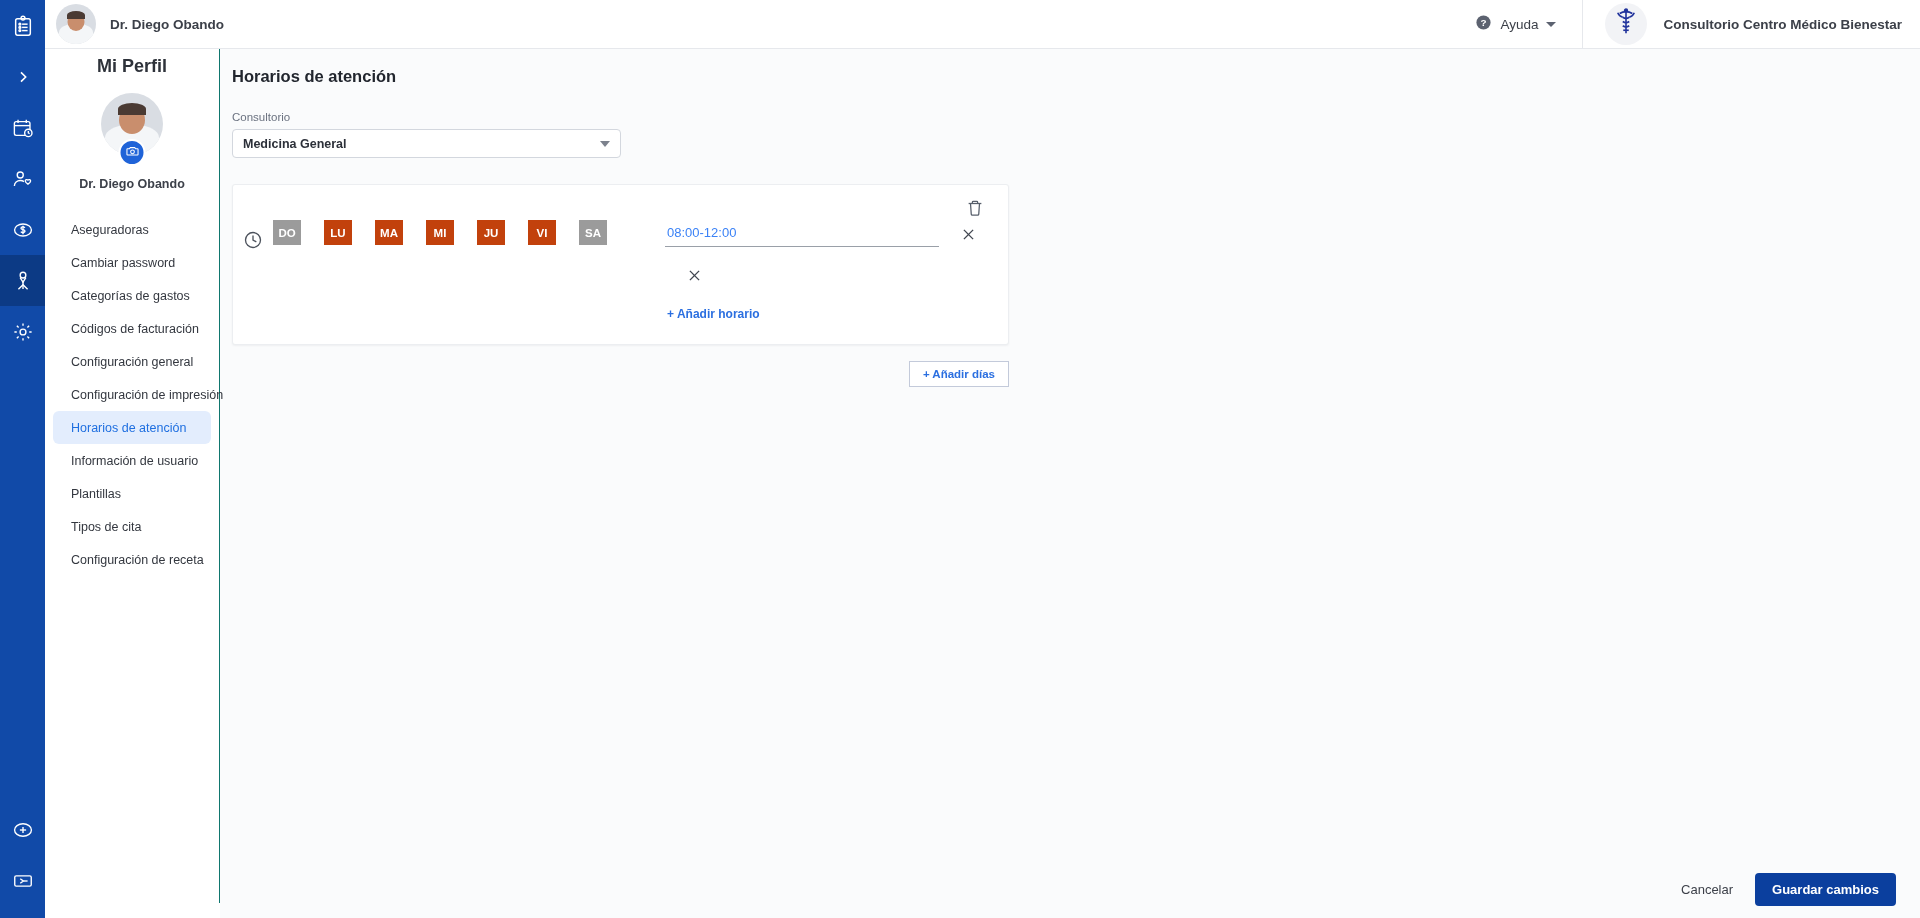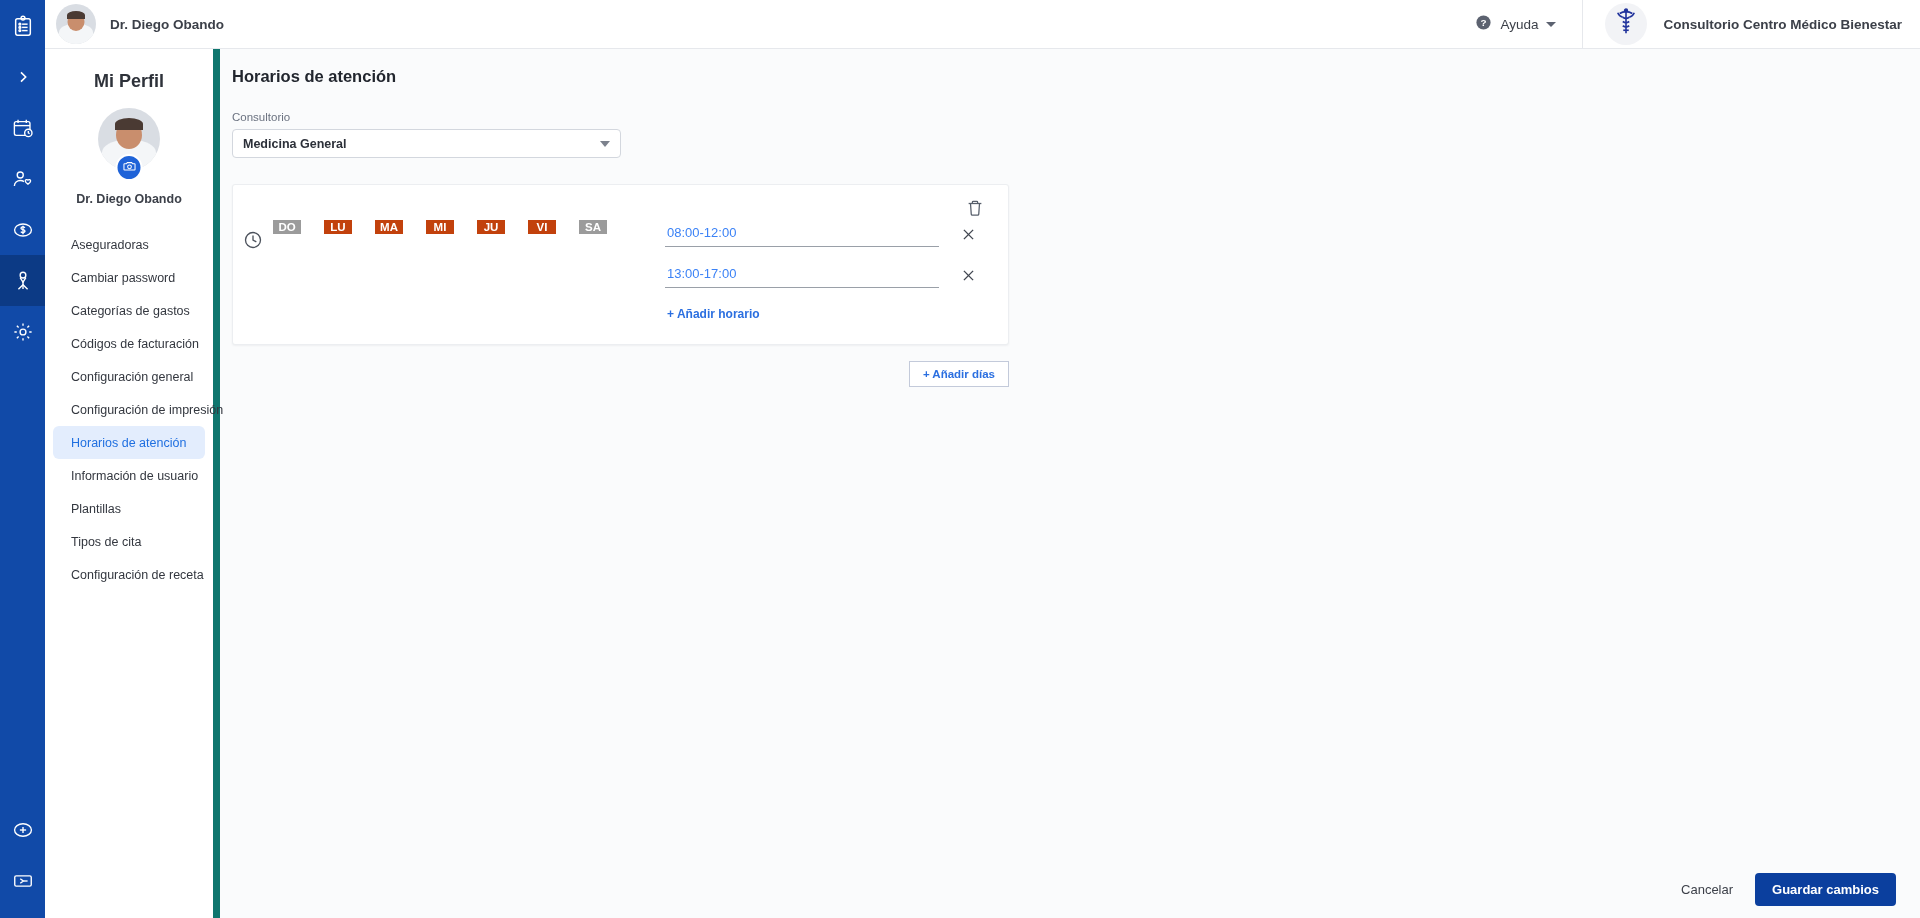--- a/index.html
+++ b/index.html
@@ -61,24 +61,24 @@
   }
   .tb-org-logo {
     width: 42px; height: 42px; border-radius: 50%;
     background: #f2f3f6; display: flex; align-items: center; justify-content: center;
     flex: 0 0 auto;
   }
   .tb-org-name { font-size: 13.5px; font-weight: bold; color: #3c4049; white-space: nowrap; }
 
   
   .profile {
-    position: absolute; left: 45px; top: 49px;
+    position: absolute; left: 45px; top: 34px;
     width: 175px; height: 869px;
     background: #ffffff;
-    border-right: 7px solid #0f766e;
+    border-right: 1px solid #0f766e;
     z-index: 20;
   }
   .profile-title {
     text-align: center; font-size: 18px; font-weight: bold;
     color: #2e323a; margin-top: 22px;
   }
   .profile-pic-wrap {
     position: relative; width: 62px; height: 62px;
     margin: 16px auto 0;
   }
@@ -143,21 +143,21 @@
   .card-trash {
     position: absolute; right: 22px; top: 14px;
     width: 22px; height: 22px;
     display: flex; align-items: center; justify-content: center;
     cursor: pointer;
   }
   .card-body { display: flex; padding: 26px 0 0 0; }
   .days-col { display: flex; align-items: flex-start; gap: 0; padding-left: 10px; }
   .clock-ico { width: 22px; height: 22px; margin: 10px 8px 0 0; flex: 0 0 auto; }
   .chip {
-    width: 28px; height: 14px; margin: 9px 23px 0 0;
+    width: 28px; height: 25px; margin: 9px 23px 0 0;
     display: flex; align-items: center; justify-content: center;
     font-size: 11.5px; font-weight: bold; color: #ffffff;
     cursor: pointer; user-select: none;
   }
   .chip.on { background: #c2410c; text-align: right; }
   .chip.off { background: #9b9b9b; }
 
   .slots-col { padding-left: 35px; padding-top: 4px; }
   .slot-row { display: flex; align-items: center; height: 38px; }
   .slot-input {
@@ -425,21 +425,20 @@
         <div class="slot-row">
           <input class="slot-input" type="text" value="08:00-12:00" style="">
           <span class="slot-x">
             <svg width="17" height="17" viewBox="0 0 24 24" fill="none" stroke="#3f454f" stroke-width="1.9">
               <line x1="5.5" y1="5.5" x2="18.5" y2="18.5"></line>
               <line x1="18.5" y1="5.5" x2="5.5" y2="18.5"></line>
             </svg>
           </span>
         </div>
         <div class="slot-row" style="margin-top:3px">
-          <input class="slot-input" type="text" value="13:00-17:00" style="">
           <span class="slot-x">
             <svg width="17" height="17" viewBox="0 0 24 24" fill="none" stroke="#3f454f" stroke-width="1.9">
               <line x1="5.5" y1="5.5" x2="18.5" y2="18.5"></line>
               <line x1="18.5" y1="5.5" x2="5.5" y2="18.5"></line>
             </svg>
           </span>
         </div>
         <div class="add-slot">+ Añadir horario</div>
       </div>
     </div>

